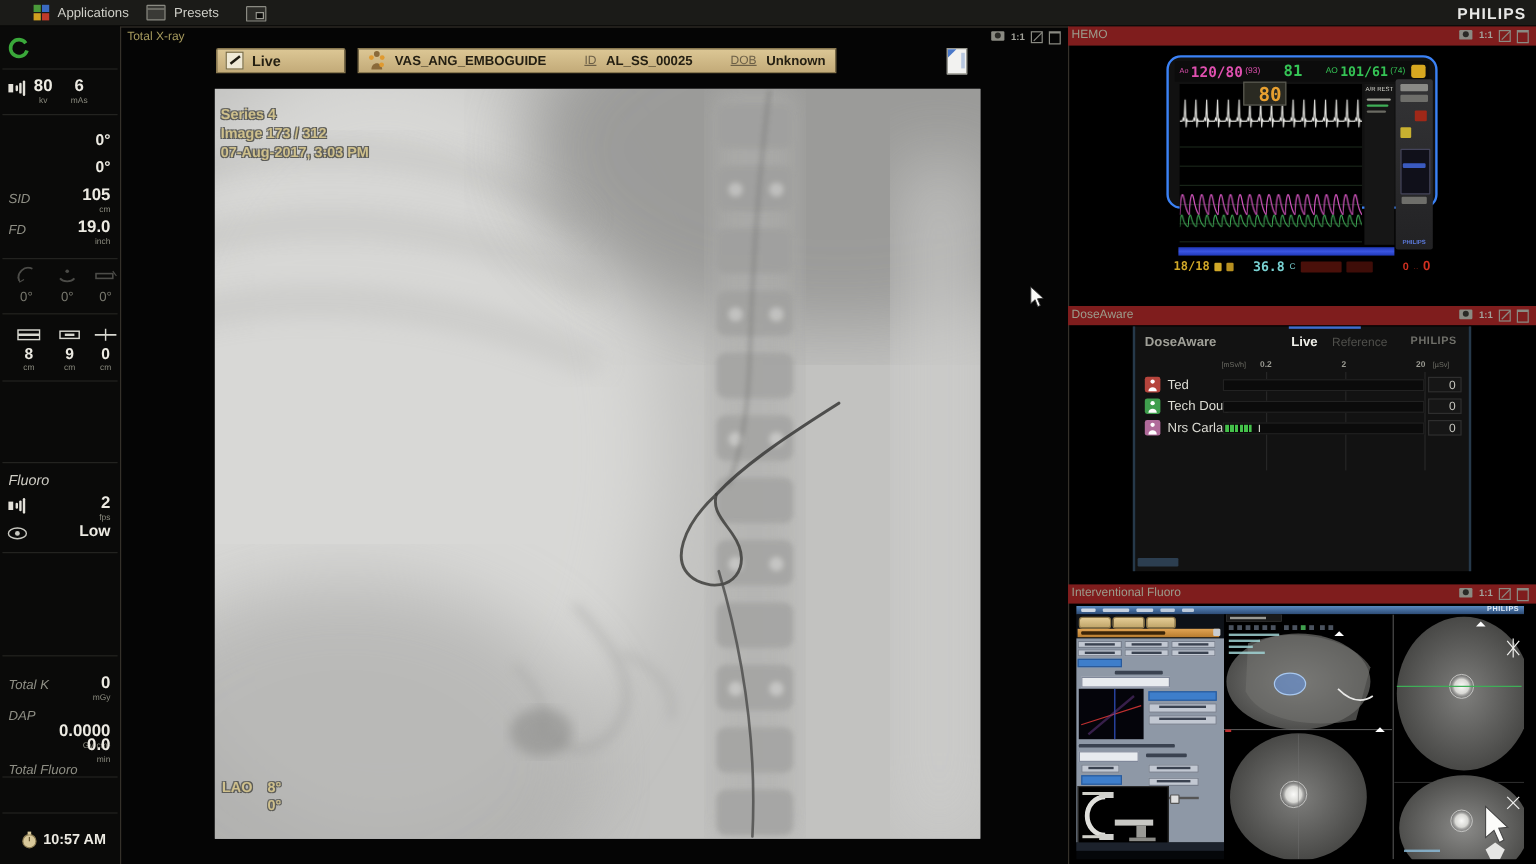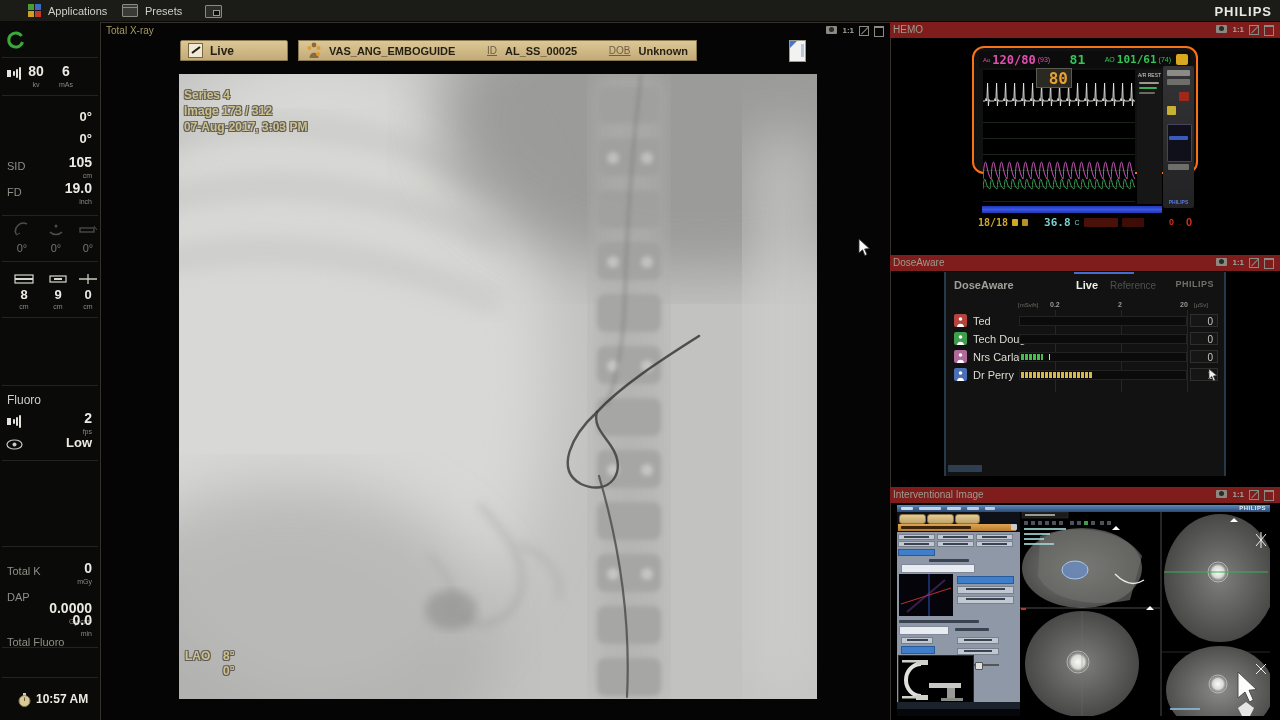--- a/index.html
+++ b/index.html
@@ -11,21 +11,21 @@
   .grid-ico{width:13px;height:13px;display:grid;grid-template-columns:6px 6px;grid-template-rows:6px 6px;gap:1px;}
   .grid-ico i{display:block;}
   .win-ico{width:14px;height:11px;border:1px solid #8a8a82;background:#3a3a36;border-radius:1px;position:relative;}
   .win-ico:before{content:"";position:absolute;left:0;top:2px;right:0;height:1px;background:#8a8a82;}
   .snap-ico{width:15px;height:11px;border:1px solid #8a8a82;background:#2c2c28;border-radius:1px;position:relative;}
   .snap-ico:after{content:"";position:absolute;right:1px;bottom:1px;width:5px;height:4px;background:#0c0c0a;border:1px solid #9a9a92;}
   #brand-top{right:8px;top:4px;color:#e8e8e6;font-size:13px;font-weight:bold;letter-spacing:1px;}
   
   #sidebar{left:0;top:22px;width:100px;height:698px;background:#0a0a09;border-right:1px solid #2e2b23;}
   .sdiv{left:2px;width:96px;height:1px;background:#232320;position:absolute;}
-  .slab{position:absolute;left:7px;color:#8f8f85;font-size:11px;}
+  .slab{position:absolute;left:7px;color:#8f8f85;font-size:11px;font-style:italic;}
   .sval{position:absolute;text-align:right;color:#eceae2;font-size:14px;font-weight:bold;line-height:13px;}
   .sunit{display:block;font-size:7px;color:#8a8a7e;font-weight:normal;}
   .xray-ico{position:absolute;width:15px;height:13px;}
   .xray-ico b{position:absolute;left:0;top:3px;width:4px;height:7px;background:#e4e2da;}
   .xray-ico i{position:absolute;background:#e4e2da;width:2px;border-radius:1px;}
   .dim{opacity:.38;}
   .cval{position:absolute;width:28px;text-align:center;color:#eceae2;font-size:13px;font-weight:bold;line-height:12px;}
   .gang{position:absolute;width:28px;text-align:center;color:#77776d;font-size:11px;}
   
   .ptitle{position:absolute;color:#9c9c8c;font-size:10px;}
@@ -49,21 +49,21 @@
   #pat-banner .plab{font-size:10px;color:#6d6047;text-decoration:underline;}
   #pat-banner .pval{font-size:11px;font-weight:bold;color:#241f12;}
   #page-ico{left:688px;top:17px;width:15px;height:20px;background:#f2f2f0;border:1px solid #9a9a92;position:absolute;}
   #page-ico:before{content:"";position:absolute;left:0;top:0;border-style:solid;border-width:7px 7px 0 0;border-color:#4a78c8 transparent transparent transparent;}
   #page-ico:after{content:"";position:absolute;right:1px;top:3px;width:3px;height:13px;background:#b8c8e0;}
   #xray-img{left:78px;top:51px;width:638px;height:625px;background:#c2c2c0;overflow:hidden;}
   .ovl{position:absolute;color:#cfc08c;font-size:12px;font-weight:bold;text-shadow:1px 1px 0 #5c5c58,-1px -1px 0 #6a6a66,1px -1px 0 #5c5c58,-1px 1px 0 #5c5c58;}
   
   .rtitle-bar{left:890px;width:390px;height:16px;background:#7f1d1d;}
   
-  #monitor{left:972px;top:46px;width:226px;height:128px;background:#111;border:2px solid #f97316;border-radius:12px;box-sizing:border-box;}
+  #monitor{left:972px;top:46px;width:226px;height:128px;background:#111;border:2px solid #3b82f6;border-radius:12px;box-sizing:border-box;}
   #num-strip{left:5px;top:3px;width:212px;height:17px;background:#0c0c0c;display:flex;align-items:center;}
   .mag{color:#e050b0;}.grn{color:#35c455;}
   #hr-box{left:62px;top:20px;width:36px;height:20px;background:#2a2a22;border:1px solid #5a5a52;color:#e8a030;
      font-family:"DejaVu Sans Mono",monospace;font-size:16px;font-weight:bold;text-align:right;line-height:20px;padding-right:3px;box-sizing:border-box;}
   #mscreen{left:9px;top:22px;width:152px;height:134px;background:#000;}
   .gridln{position:absolute;left:0;width:152px;height:1px;background:#182418;}
   #mtextcol{left:163px;top:22px;width:25px;height:134px;background:#161616;overflow:hidden;}
   #mtextcol .rest{color:#d8d8d0;font-size:5px;text-align:center;margin-top:2px;}
   .blob{position:absolute;border-radius:1px;}
   #mctrl{left:189px;top:18px;width:31px;height:142px;background:linear-gradient(#343436,#222224);border-radius:2px;}
@@ -473,39 +473,25 @@
           <circle cx="6.5" cy="4" r="1.8" fill="#fff"></circle>
           <path d="M3 12 C3 7.5 10 7.5 10 12 Z" fill="#fff"></path>
         </svg></span>
     <span class="dose-name">Nrs Carla</span>
     <span class="dose-track">
         <i class="dose-fill" style="width: 22px; background: repeating-linear-gradient(90deg, rgb(68, 192, 74) 0px, rgb(68, 192, 74) 3px, rgba(0, 0, 0, 0.5) 3px, rgba(0, 0, 0, 0.5) 4px);"></i>
         <i class="dose-tick" style="display: block; left: 29px;"></i>
       </span>
     <span class="dose-val">0</span>
   </div>
-  <div class="dw-row" style="top:94px">
-    <span class="dose-ico" style="background: rgb(74, 111, 181);"><svg width="13" height="13">
-          <circle cx="6.5" cy="4" r="1.8" fill="#fff"></circle>
-          <path d="M3 12 C3 7.5 10 7.5 10 12 Z" fill="#fff"></path>
-        </svg></span>
-    <span class="dose-name">Dr Perry</span>
-    <span class="dose-track">
-        <i class="dose-fill" style="width: 71px; background: repeating-linear-gradient(90deg, rgb(216, 184, 74) 0px, rgb(216, 184, 74) 3px, rgba(0, 0, 0, 0.5) 3px, rgba(0, 0, 0, 0.5) 4px);"></i>
-      </span>
-    <span class="dose-val">1</span>
-    <svg class="abs" style="left:262px;top:2px" width="11" height="14" viewBox="0 0 11 14">
-      <path d="M1 1 L1 11 L3.8 8.6 L5.4 13 L7.2 12.2 L5.4 8 L9 7.6 Z" fill="#f0f0ec" stroke="#333" stroke-width="0.7"></path>
-    </svg>
-  </div>
   <div class="abs" style="left:2px;bottom:4px;width:34px;height:7px;background:#2c3e50;border-radius:1px"></div>
 </div>
 
 <div class="rtitle-bar abs" style="top:487px">
-  <div class="ptitle" style="left:3px;top:2px">Interventional Image</div>
+  <div class="ptitle" style="left:3px;top:2px">Interventional Fluoro</div>
   <div class="picons" style="right:6px;top:3px">
     <span class="ico-cam"></span>
     <span class="ico-zoom">1:1</span>
     <span class="ico-edit"></span>
     <span class="ico-max"></span>
   </div>
 </div>
 <div id="it-win" class="abs">
   <div id="it-menubar" class="abs">
     <div class="blob" style="left:4px;top:2px;width:12px;height:3px;background:rgba(255,255,255,.75)"></div>

